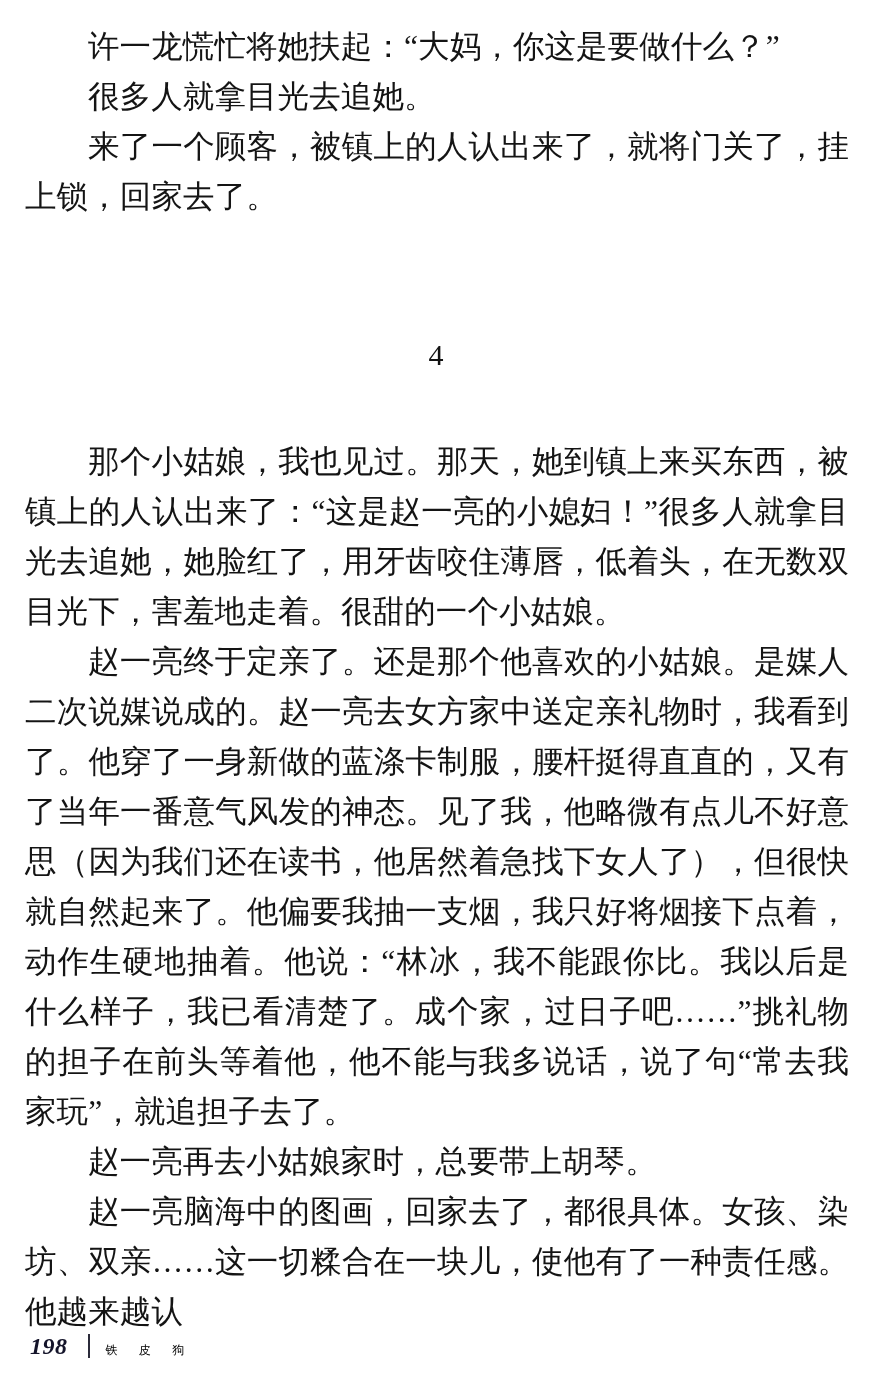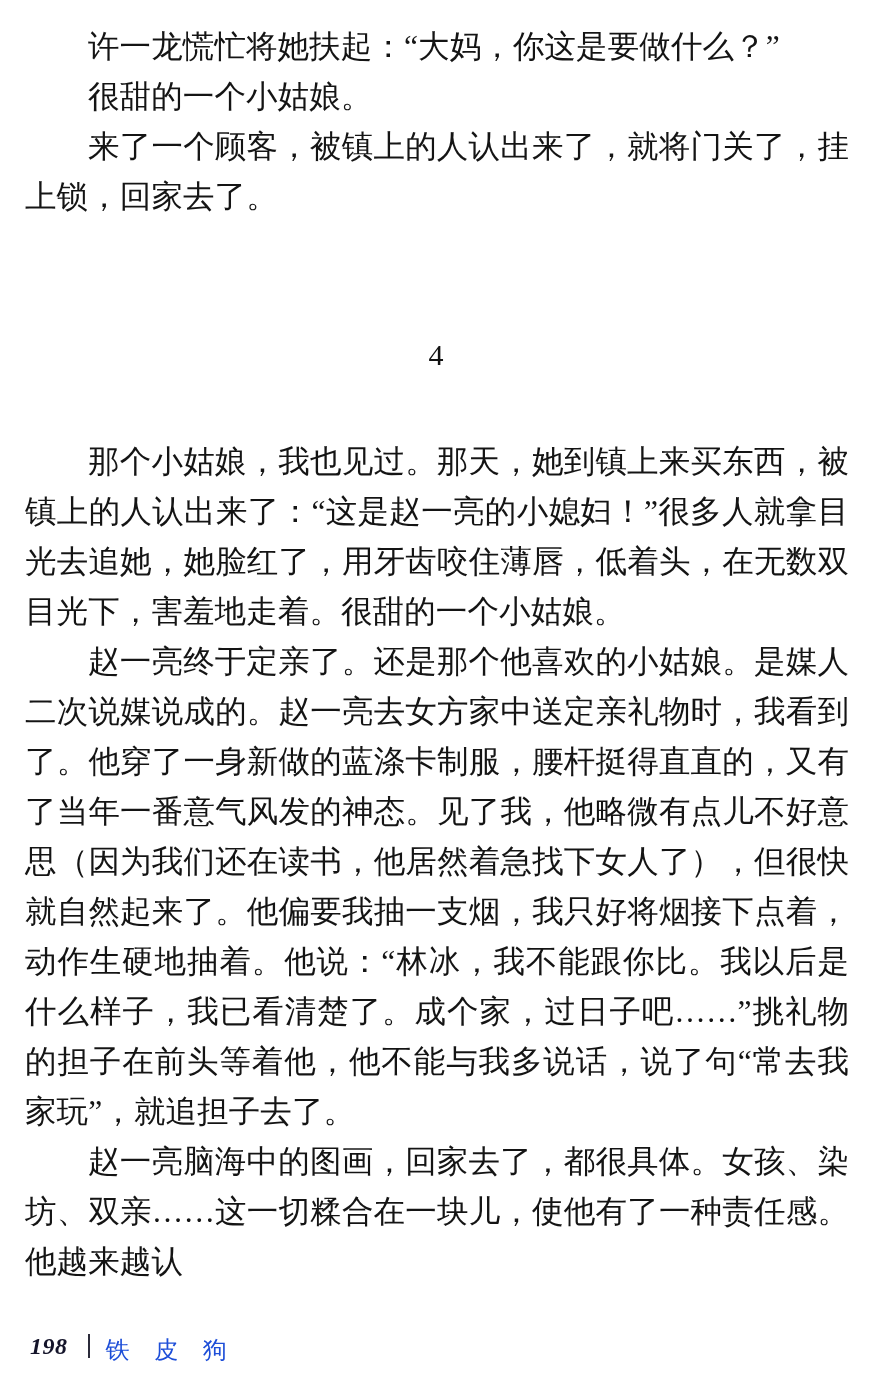--- a/index.html
+++ b/index.html
@@ -92,43 +92,44 @@
   }
   .footer-rule {
     width: 2px;
     height: 24px;
     background: #2b2b3a;
     margin: 0 16px 0 20px;
     display: inline-block;
   }
   .book-title {
     font-family: "Liberation Sans", "DejaVu Sans", sans-serif;
-    font-size: 24px;
+    font-size: 12px;
     line-height: 20px;
-    color: #1d4ed8;
+    color: #000000;
     letter-spacing: 9px;
     margin-top: 8px;
   }
 </style>
 </head>
 <body>
 
 <div class="page">
 
   <div class="block-top">
     <p class="para indent">许一龙慌忙将她扶起：“大妈，你这是要做什么？”</p>
-    <p class="para indent">很甜的一个小姑娘。</p>
+    <p class="para indent">很多人就拿目光去追她。</p>
     <p class="para indent">来了一个顾客，被镇上的人认出来了，就将门关了，挂上锁，回家去了。</p>
   </div>
 
   <div class="section-number">4</div>
 
   <div class="block-main">
     <p class="para indent">那个小姑娘，我也见过。那天，她到镇上来买东西，被镇上的人认出来了：“这是赵一亮的小媳妇！”很多人就拿目光去追她，她脸红了，用牙齿咬住薄唇，低着头，在无数双目光下，害羞地走着。很甜的一个小姑娘。</p>
     <p class="para indent">赵一亮终于定亲了。还是那个他喜欢的小姑娘。是媒人二次说媒说成的。赵一亮去女方家中送定亲礼物时，我看到了。他穿了一身新做的蓝涤卡制服，腰杆挺得直直的，又有了当年一番意气风发的神态。见了我，他略微有点儿不好意思（因为我们还在读书，他居然着急找下女人了），但很快就自然起来了。他偏要我抽一支烟，我只好将烟接下点着，动作生硬地抽着。他说：“林冰，我不能跟你比。我以后是什么样子，我已看清楚了。成个家，过日子吧……”挑礼物的担子在前头等着他，他不能与我多说话，说了句“常去我家玩”，就追担子去了。</p>
+    <p class="para indent">赵一亮再去小姑娘家时，总要带上胡琴。</p>
     <p class="para indent">赵一亮脑海中的图画，回家去了，都很具体。女孩、染坊、双亲……这一切糅合在一块儿，使他有了一种责任感。他越来越认</p>
   </div>
 
   <div class="footer">
     <span class="folio">198</span>
     <span class="footer-rule"></span>
     <span class="book-title">铁 皮 狗</span>
   </div>
 
 </div>

